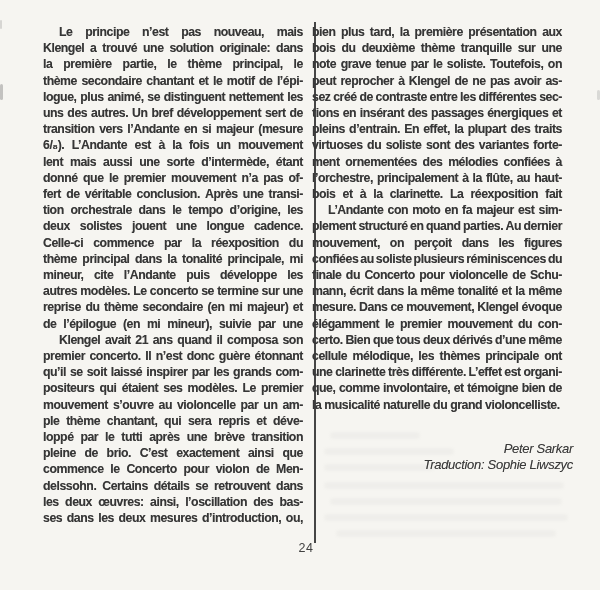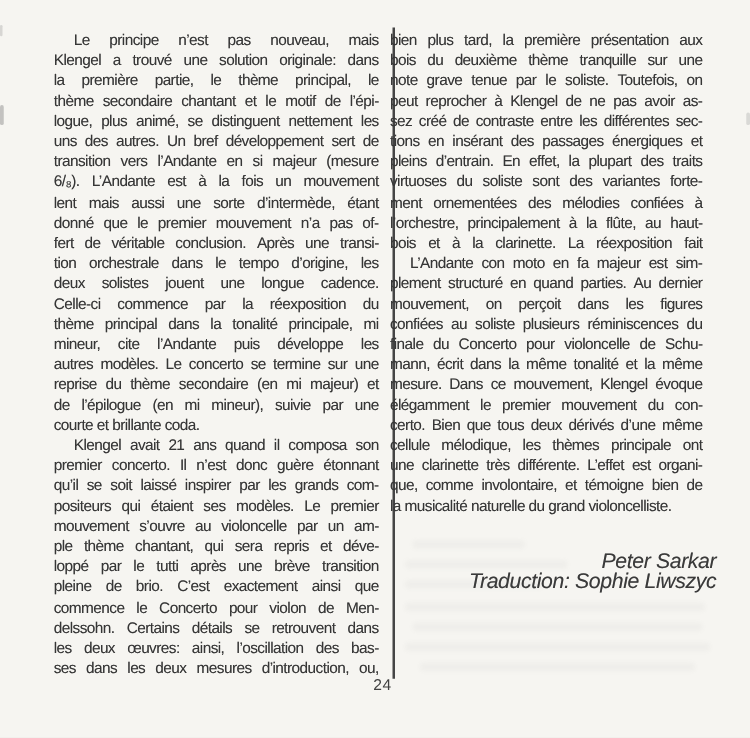--- a/index.html
+++ b/index.html
@@ -3,26 +3,26 @@
 <meta charset="utf-8">
 <style>
   html,body{margin:0;padding:0;}
   body{width:600px;height:590px;background:#e9e8e4;font-family:"Liberation Sans","DejaVu Sans",sans-serif;}
   .page{position:relative;width:600px;height:590px;background:#f6f5f1;overflow:hidden;}
   .col{position:absolute;top:24px;font-size:12.3px;line-height:16.2px;color:#363636;
        letter-spacing:-0.45px;z-index:2;text-shadow:0 0 0.4px rgba(70,70,70,0.45);}
   .col-left{left:43px;width:260px;}
   .col-right{left:312px;width:250px;}
   .para{margin:0;}
-  .line{display:flex;justify-content:space-between;min-height:16.2px;line-height:16.2px;white-space:nowrap;}
+  .line{display:flex;justify-content:space-between;min-height:16.2px;line-height:16.2px;white-space:nowrap;font-weight:bold;}
   .line.last{display:block;}
   .line.indent{padding-left:16px;}
   .divider{position:absolute;left:314px;top:22px;width:1.6px;height:521px;background:#454545;z-index:2;}
   .signature{position:absolute;left:323px;width:250px;top:441px;text-align:right;font-style:italic;
-             font-size:17px;line-height:16.2px;color:#3a3a3a;letter-spacing:-0.3px;z-index:3;
+             font-size:13px;line-height:16.2px;color:#3a3a3a;letter-spacing:-0.3px;z-index:3;
              text-shadow:0 0 0.4px rgba(70,70,70,0.45);}
   .page-number{position:absolute;top:541px;left:6px;width:600px;text-align:center;font-size:12.5px;
                color:#414141;z-index:2;letter-spacing:0.5px;}
   .ghosts{position:absolute;inset:0;z-index:1;}
   .ghost{position:absolute;height:7px;background:#8a8a8a;opacity:0.06;filter:blur(1.5px);border-radius:3px;}
   .edge-mark{position:absolute;background:#8f8f8f;border-radius:2px;z-index:1;}
   .em1{left:0;top:84px;width:3px;height:16px;opacity:0.5;}
   .em2{left:0;top:20px;width:2px;height:9px;opacity:0.3;}
   .em3{right:0;top:90px;width:3px;height:10px;opacity:0.28;}
 </style>
@@ -214,21 +214,20 @@
         <div class="line">
           <span>de</span>
           <span>l’épilogue</span>
           <span>(en</span>
           <span>mi</span>
           <span>mineur),</span>
           <span>suivie</span>
           <span>par</span>
           <span>une</span>
         </div>
-        <div class="line last">courte et brillante coda.</div>
       </div>
       <div class="para">
         <div class="line indent">
           <span>Klengel</span>
           <span>avait</span>
           <span>21</span>
           <span>ans</span>
           <span>quand</span>
           <span>il</span>
           <span>composa</span>

